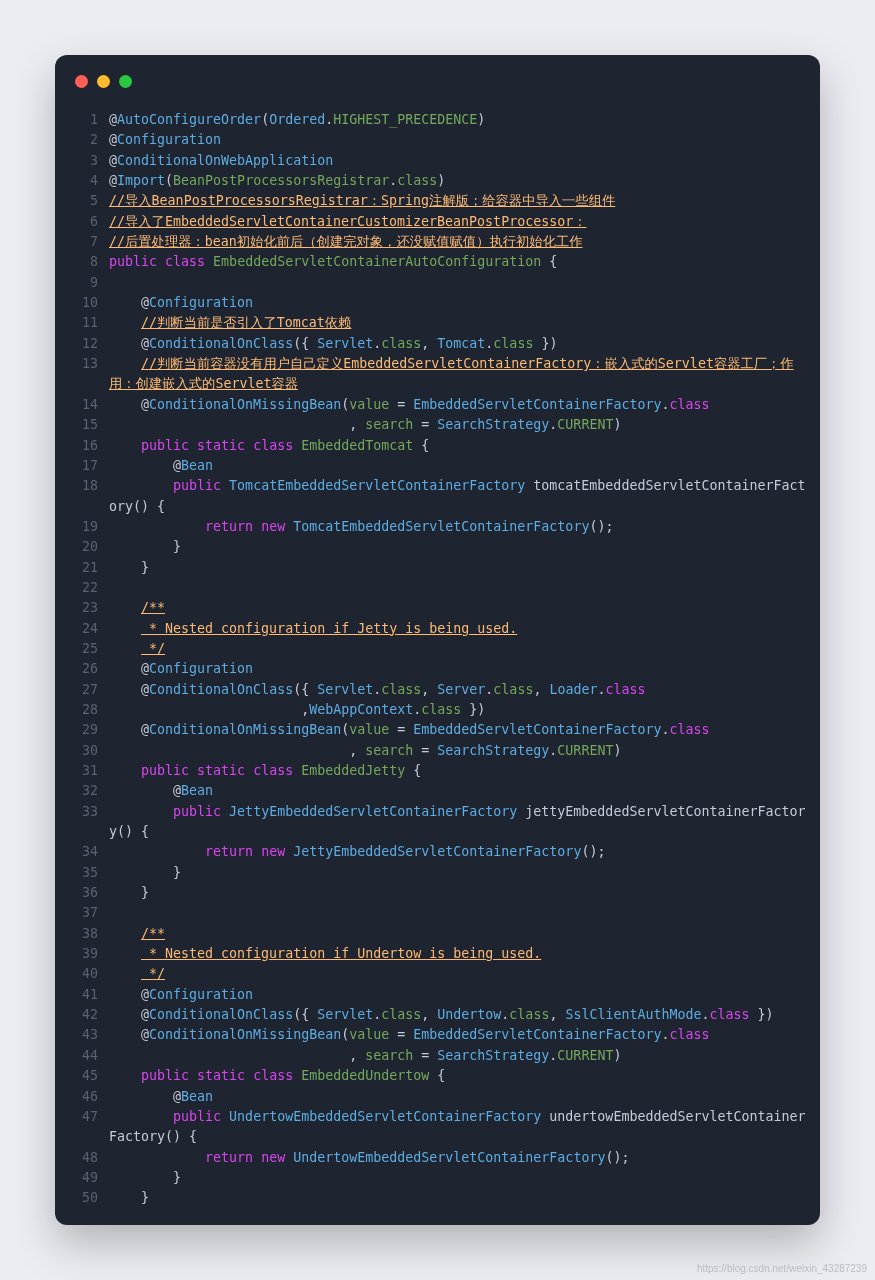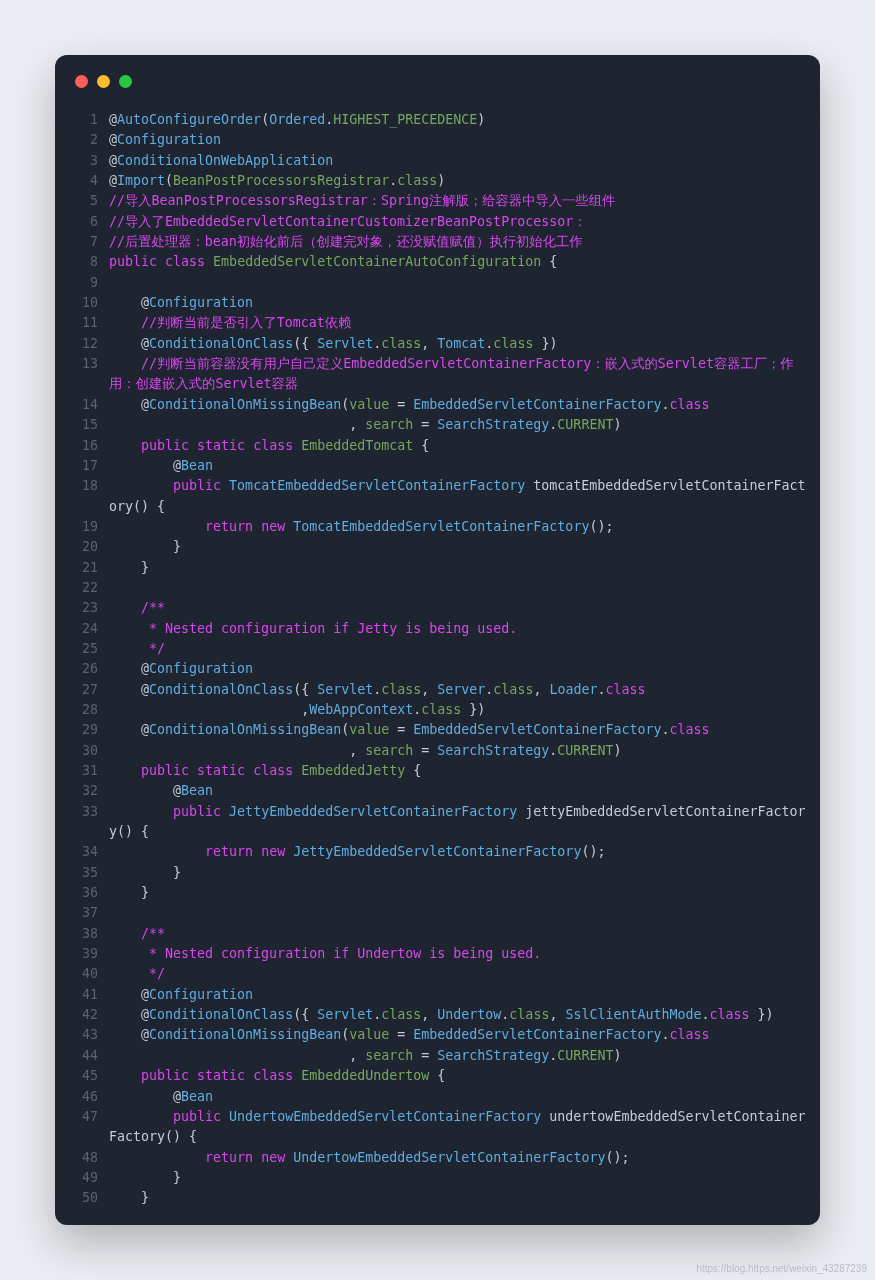--- a/index.html
+++ b/index.html
@@ -40,21 +40,21 @@
     padding-right:11px;
     user-select:none;
     flex-shrink:0;
   }
   .src { flex:1; color:#c5cbd8; white-space:pre-wrap; word-break:break-all; }
 
   .kw    { color:#d946ef; }        
   .cls   { color:#c5cbd8; }        
   .type  { color:#5dade2; }        
   .typeY { color:#74a85c; }        
-  .cmt   { color:#d946ef; font-style:normal; }
+  .cmt   { color:#fdba74; font-style:normal;text-decoration:underline; }
   .pun   { color:#c5cbd8; }
 
   .watermark {
     position:absolute;
     right:8px; bottom:6px;
     font:10px/1 Arial,sans-serif;
     color:#b9bcc3;
   }
 </style>
 </head>
@@ -62,13 +62,13 @@
 
 <div class="card">
   <div class="traffic">
     <div class="dot red"></div>
     <div class="dot yellow"></div>
     <div class="dot green"></div>
   </div>
   <div class="code" id="code-container"><div class="row"><span class="gutter">1</span><span class="src"><span class="cls">@</span><span class="type">AutoConfigureOrder</span><span class="pun">(</span><span class="type">Ordered</span><span class="pun">.</span><span class="typeY">HIGHEST_PRECEDENCE</span><span class="pun">)</span></span></div><div class="row"><span class="gutter">2</span><span class="src"><span class="cls">@</span><span class="type">Configuration</span></span></div><div class="row"><span class="gutter">3</span><span class="src"><span class="cls">@</span><span class="type">ConditionalOnWebApplication</span></span></div><div class="row"><span class="gutter">4</span><span class="src"><span class="cls">@</span><span class="type">Import</span><span class="pun">(</span><span class="typeY">BeanPostProcessorsRegistrar</span><span class="pun">.</span><span class="typeY">class</span><span class="pun">)</span></span></div><div class="row"><span class="gutter">5</span><span class="src"><span class="cmt">//导入BeanPostProcessorsRegistrar：Spring注解版；给容器中导入一些组件</span></span></div><div class="row"><span class="gutter">6</span><span class="src"><span class="cmt">//导入了EmbeddedServletContainerCustomizerBeanPostProcessor：</span></span></div><div class="row"><span class="gutter">7</span><span class="src"><span class="cmt">//后置处理器：bean初始化前后（创建完对象，还没赋值赋值）执行初始化工作</span></span></div><div class="row"><span class="gutter">8</span><span class="src"><span class="kw">public</span><span class="pun"> </span><span class="kw">class</span><span class="pun"> </span><span class="typeY">EmbeddedServletContainerAutoConfiguration</span><span class="pun"> {</span></span></div><div class="row"><span class="gutter">9</span><span class="src"><span class="pun"></span></span></div><div class="row"><span class="gutter">10</span><span class="src"><span class="pun">    </span><span class="cls">@</span><span class="type">Configuration</span></span></div><div class="row"><span class="gutter">11</span><span class="src"><span class="pun">    </span><span class="cmt">//判断当前是否引入了Tomcat依赖</span></span></div><div class="row"><span class="gutter">12</span><span class="src"><span class="pun">    </span><span class="cls">@</span><span class="type">ConditionalOnClass</span><span class="pun">({ </span><span class="type">Servlet</span><span class="pun">.</span><span class="typeY">class</span><span class="pun">, </span><span class="type">Tomcat</span><span class="pun">.</span><span class="typeY">class</span><span class="pun"> })</span></span></div><div class="row"><span class="gutter">13</span><span class="src"><span class="pun">    </span><span class="cmt">//判断当前容器没有用户自己定义EmbeddedServletContainerFactory：嵌入式的Servlet容器工厂；作用：创建嵌入式的Servlet容器</span></span></div><div class="row"><span class="gutter">14</span><span class="src"><span class="pun">    </span><span class="cls">@</span><span class="type">ConditionalOnMissingBean</span><span class="pun">(</span><span class="typeY">value</span><span class="pun"> = </span><span class="type">EmbeddedServletContainerFactory</span><span class="pun">.</span><span class="kw">class</span></span></div><div class="row"><span class="gutter">15</span><span class="src"><span class="pun">                              , </span><span class="typeY">search</span><span class="pun"> = </span><span class="type">SearchStrategy</span><span class="pun">.</span><span class="typeY">CURRENT</span><span class="pun">)</span></span></div><div class="row"><span class="gutter">16</span><span class="src"><span class="pun">    </span><span class="kw">public</span><span class="pun"> </span><span class="kw">static</span><span class="pun"> </span><span class="kw">class</span><span class="pun"> </span><span class="typeY">EmbeddedTomcat</span><span class="pun"> {</span></span></div><div class="row"><span class="gutter">17</span><span class="src"><span class="pun">        </span><span class="cls">@</span><span class="type">Bean</span></span></div><div class="row"><span class="gutter">18</span><span class="src"><span class="pun">        </span><span class="kw">public</span><span class="pun"> </span><span class="type">TomcatEmbeddedServletContainerFactory</span><span class="pun"> tomcatEmbeddedServletContainerFactory() {</span></span></div><div class="row"><span class="gutter">19</span><span class="src"><span class="pun">            </span><span class="kw">return</span><span class="pun"> </span><span class="kw">new</span><span class="pun"> </span><span class="type">TomcatEmbeddedServletContainerFactory</span><span class="pun">();</span></span></div><div class="row"><span class="gutter">20</span><span class="src"><span class="pun">        }</span></span></div><div class="row"><span class="gutter">21</span><span class="src"><span class="pun">    }</span></span></div><div class="row"><span class="gutter">22</span><span class="src"><span class="pun"></span></span></div><div class="row"><span class="gutter">23</span><span class="src"><span class="pun">    </span><span class="cmt">/**</span></span></div><div class="row"><span class="gutter">24</span><span class="src"><span class="pun">    </span><span class="cmt"> * Nested configuration if Jetty is being used.</span></span></div><div class="row"><span class="gutter">25</span><span class="src"><span class="pun">    </span><span class="cmt"> */</span></span></div><div class="row"><span class="gutter">26</span><span class="src"><span class="pun">    </span><span class="cls">@</span><span class="type">Configuration</span></span></div><div class="row"><span class="gutter">27</span><span class="src"><span class="pun">    </span><span class="cls">@</span><span class="type">ConditionalOnClass</span><span class="pun">({ </span><span class="type">Servlet</span><span class="pun">.</span><span class="typeY">class</span><span class="pun">, </span><span class="type">Server</span><span class="pun">.</span><span class="typeY">class</span><span class="pun">, </span><span class="type">Loader</span><span class="pun">.</span><span class="kw">class</span></span></div><div class="row"><span class="gutter">28</span><span class="src"><span class="pun">                        ,</span><span class="type">WebAppContext</span><span class="pun">.</span><span class="typeY">class</span><span class="pun"> })</span></span></div><div class="row"><span class="gutter">29</span><span class="src"><span class="pun">    </span><span class="cls">@</span><span class="type">ConditionalOnMissingBean</span><span class="pun">(</span><span class="typeY">value</span><span class="pun"> = </span><span class="type">EmbeddedServletContainerFactory</span><span class="pun">.</span><span class="kw">class</span></span></div><div class="row"><span class="gutter">30</span><span class="src"><span class="pun">                              , </span><span class="typeY">search</span><span class="pun"> = </span><span class="type">SearchStrategy</span><span class="pun">.</span><span class="typeY">CURRENT</span><span class="pun">)</span></span></div><div class="row"><span class="gutter">31</span><span class="src"><span class="pun">    </span><span class="kw">public</span><span class="pun"> </span><span class="kw">static</span><span class="pun"> </span><span class="kw">class</span><span class="pun"> </span><span class="typeY">EmbeddedJetty</span><span class="pun"> {</span></span></div><div class="row"><span class="gutter">32</span><span class="src"><span class="pun">        </span><span class="cls">@</span><span class="type">Bean</span></span></div><div class="row"><span class="gutter">33</span><span class="src"><span class="pun">        </span><span class="kw">public</span><span class="pun"> </span><span class="type">JettyEmbeddedServletContainerFactory</span><span class="pun"> jettyEmbeddedServletContainerFactory() {</span></span></div><div class="row"><span class="gutter">34</span><span class="src"><span class="pun">            </span><span class="kw">return</span><span class="pun"> </span><span class="kw">new</span><span class="pun"> </span><span class="type">JettyEmbeddedServletContainerFactory</span><span class="pun">();</span></span></div><div class="row"><span class="gutter">35</span><span class="src"><span class="pun">        }</span></span></div><div class="row"><span class="gutter">36</span><span class="src"><span class="pun">    }</span></span></div><div class="row"><span class="gutter">37</span><span class="src"><span class="pun"></span></span></div><div class="row"><span class="gutter">38</span><span class="src"><span class="pun">    </span><span class="cmt">/**</span></span></div><div class="row"><span class="gutter">39</span><span class="src"><span class="pun">    </span><span class="cmt"> * Nested configuration if Undertow is being used.</span></span></div><div class="row"><span class="gutter">40</span><span class="src"><span class="pun">    </span><span class="cmt"> */</span></span></div><div class="row"><span class="gutter">41</span><span class="src"><span class="pun">    </span><span class="cls">@</span><span class="type">Configuration</span></span></div><div class="row"><span class="gutter">42</span><span class="src"><span class="pun">    </span><span class="cls">@</span><span class="type">ConditionalOnClass</span><span class="pun">({ </span><span class="type">Servlet</span><span class="pun">.</span><span class="typeY">class</span><span class="pun">, </span><span class="type">Undertow</span><span class="pun">.</span><span class="typeY">class</span><span class="pun">, </span><span class="type">SslClientAuthMode</span><span class="pun">.</span><span class="kw">class</span><span class="pun"> })</span></span></div><div class="row"><span class="gutter">43</span><span class="src"><span class="pun">    </span><span class="cls">@</span><span class="type">ConditionalOnMissingBean</span><span class="pun">(</span><span class="typeY">value</span><span class="pun"> = </span><span class="type">EmbeddedServletContainerFactory</span><span class="pun">.</span><span class="kw">class</span></span></div><div class="row"><span class="gutter">44</span><span class="src"><span class="pun">                              , </span><span class="typeY">search</span><span class="pun"> = </span><span class="type">SearchStrategy</span><span class="pun">.</span><span class="typeY">CURRENT</span><span class="pun">)</span></span></div><div class="row"><span class="gutter">45</span><span class="src"><span class="pun">    </span><span class="kw">public</span><span class="pun"> </span><span class="kw">static</span><span class="pun"> </span><span class="kw">class</span><span class="pun"> </span><span class="typeY">EmbeddedUndertow</span><span class="pun"> {</span></span></div><div class="row"><span class="gutter">46</span><span class="src"><span class="pun">        </span><span class="cls">@</span><span class="type">Bean</span></span></div><div class="row"><span class="gutter">47</span><span class="src"><span class="pun">        </span><span class="kw">public</span><span class="pun"> </span><span class="type">UndertowEmbeddedServletContainerFactory</span><span class="pun"> undertowEmbeddedServletContainerFactory() {</span></span></div><div class="row"><span class="gutter">48</span><span class="src"><span class="pun">            </span><span class="kw">return</span><span class="pun"> </span><span class="kw">new</span><span class="pun"> </span><span class="type">UndertowEmbeddedServletContainerFactory</span><span class="pun">();</span></span></div><div class="row"><span class="gutter">49</span><span class="src"><span class="pun">        }</span></span></div><div class="row"><span class="gutter">50</span><span class="src"><span class="pun">    }</span></span></div></div>
 </div>
 
-<div class="watermark">https://blog.https.net/weixin_43287239</div>
+<div class="watermark">https://blog.csdn.net/weixin_43287239</div>
 
 </body></html>

